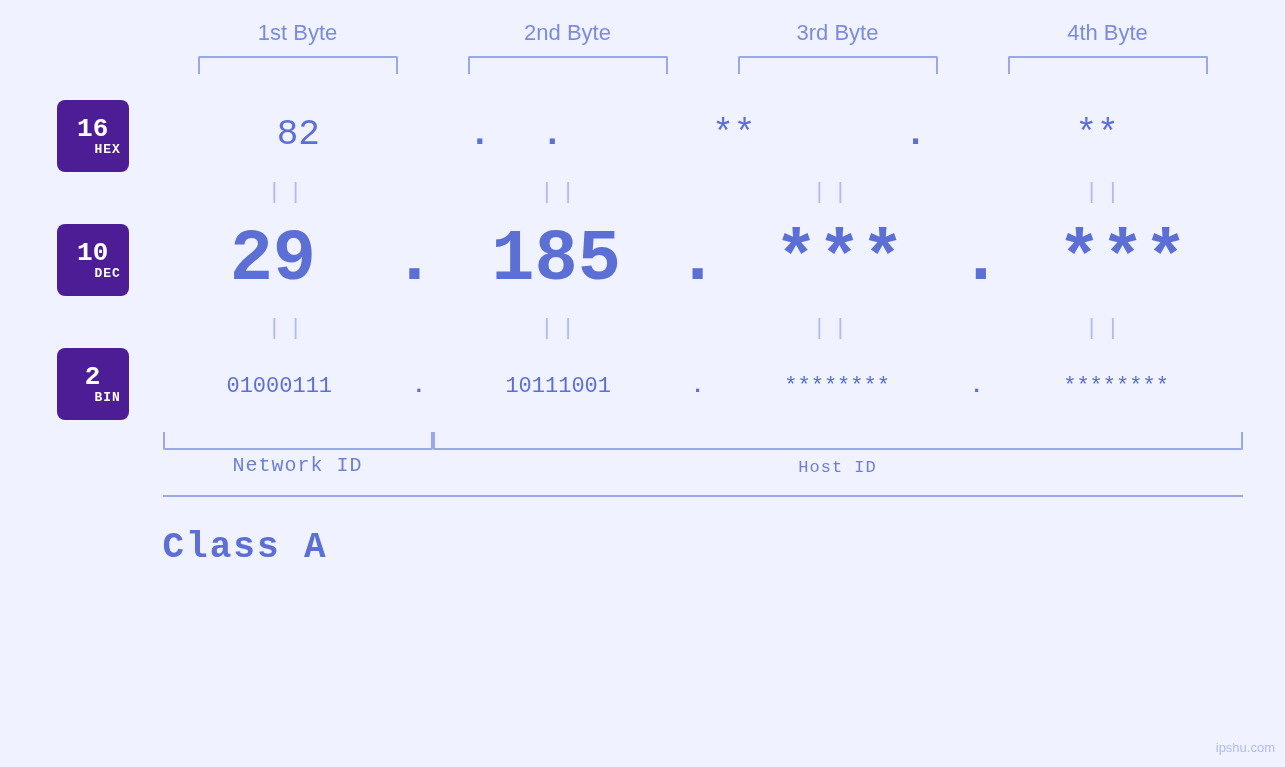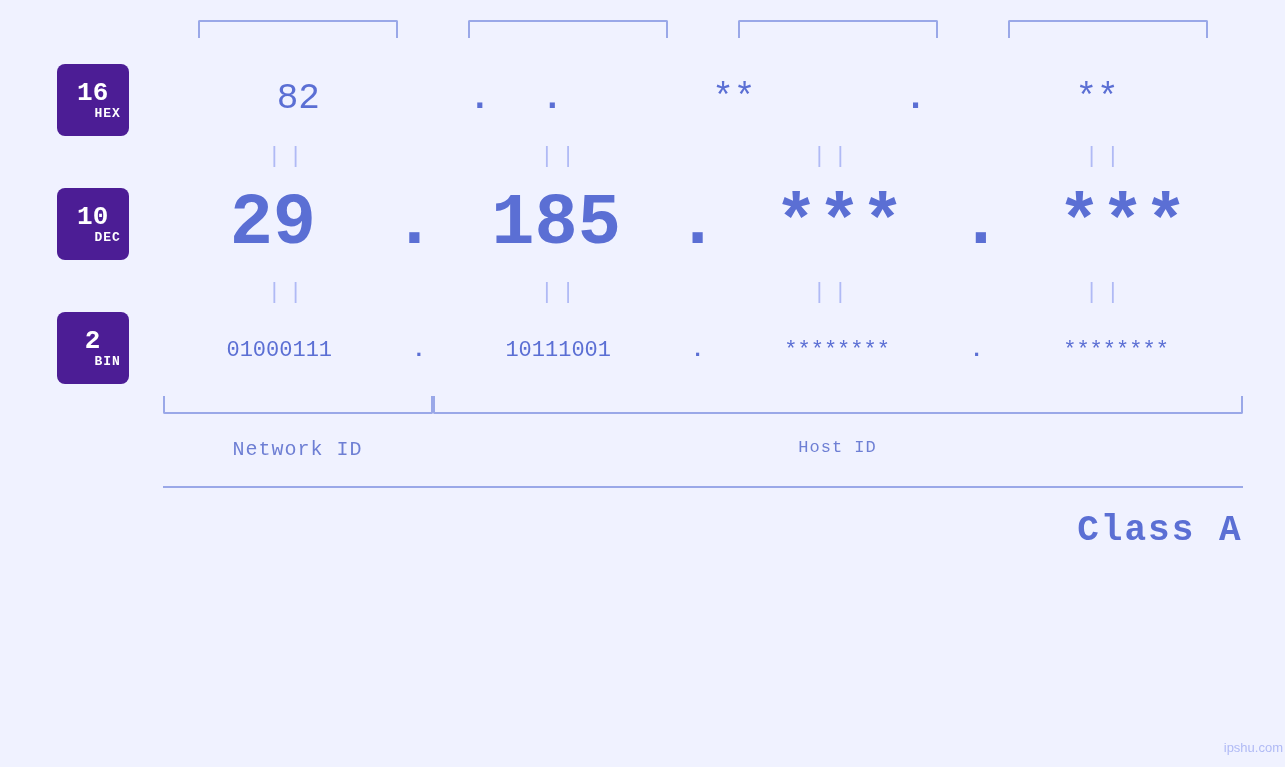--- a/index.html
+++ b/index.html
@@ -196,21 +196,22 @@
       flex: 1;
       height: 18px;
       border: 2px solid #9aa8e8;
       border-top: none;
       border-radius: 0 0 2px 2px;
     }
 
     .bottom-labels {
       display: flex;
       width: 100%;
-      margin-top: 24px;
+      margin-top: 4px;
+      align-items: flex-end;
     }
 
     .network-id-label {
       width: 270px;
       text-align: center;
       color: #6e7fd4;
       font-size: 20px;
       letter-spacing: 1px;
     }
 
@@ -219,48 +220,54 @@
       text-align: center;
       color: #6e7fd4;
       font-size: 17px;
       letter-spacing: 1px;
     }
 
     
     .class-row {
       width: 1080px;
       margin-left: 120px;
-      margin-top: 25px;
+      margin-top: 18px;
       border-top: 2px solid #9aa8e8;
-      padding-top: 22px;
-      text-align: right;
+      padding-top: 30px;
+      text-align: left;
     }
 
     .class-label {
       color: #5b6fd4;
       font-size: 36px;
       font-weight: bold;
       letter-spacing: 2px;
     }
 
     
     .watermark {
       position: absolute;
       bottom: 12px;
-      right: 2px;
+      right: 10px;
       color: #b0baf5;
       font-size: 13px;
       font-family: Arial, sans-serif;
     }
   </style>
 </head>
 <body>
 
 <div class="container">
 
+  <div class="byte-headers">
+    <div class="byte-label">1st Byte</div>
+    <div class="byte-label">2nd Byte</div>
+    <div class="byte-label">3rd Byte</div>
+    <div class="byte-label">4th Byte</div>
+  </div>
 
   <div class="bracket-row">
     <div class="bracket"></div>
     <div class="bracket"></div>
     <div class="bracket"></div>
     <div class="bracket"></div>
   </div>
 
   <div class="main-grid">
 

